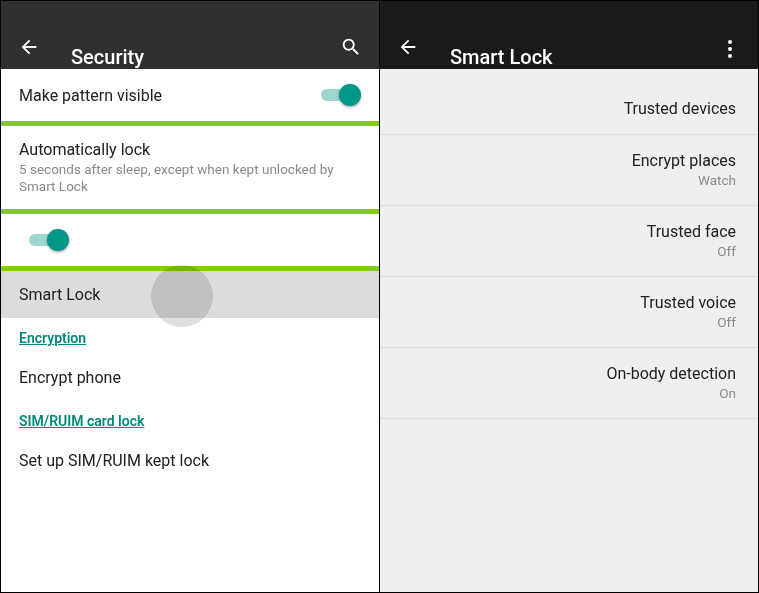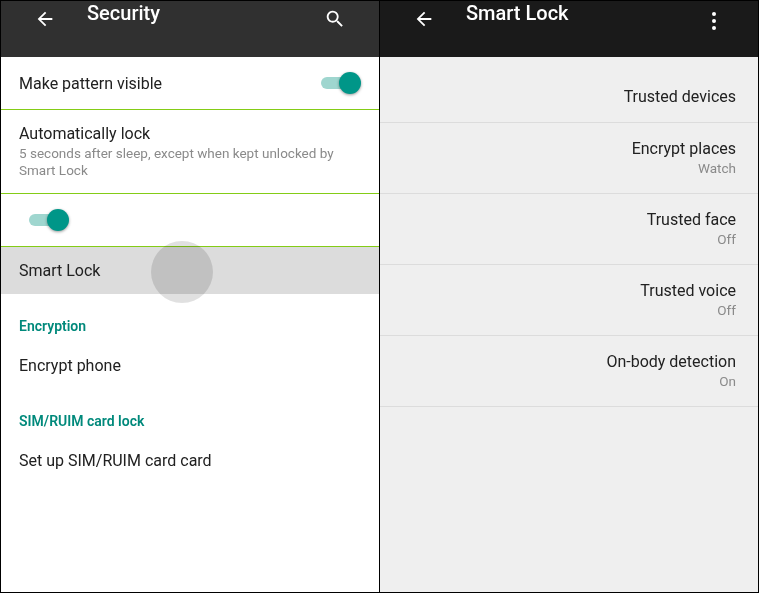--- a/index.html
+++ b/index.html
@@ -11,24 +11,24 @@
     overflow: hidden;
     border: 1px solid #000;
     display: flex;
     position: relative;
   }
   .panel { height: 100%; display: flex; flex-direction: column; }
   .panel-left { width: 378px; background: #fff; }
   .panel-right { flex: 1; background: #efefef; border-left: 1px solid #000; }
 
   .appbar {
-    height: 56px;
+    height: 68px;
     display: flex;
-    align-items: flex-start;
-    padding: 0 24px;
+    align-items: flex-end;
+    padding: 0 8px;
     color: #fff;
   }
   .appbar-dark { background: #303030; }
   .appbar-black { background: #1a1a1a; }
   .appbar .title {
     font-size: 20px;
     font-weight: 500;
     margin-left: 22px;
     flex: 1;
   }
@@ -36,38 +36,39 @@
     width: 40px; height: 40px;
     display: flex; align-items: center; justify-content: center;
     border-radius: 50%;
     cursor: pointer;
   }
   .icon-btn svg { width: 22px; height: 22px; fill: #fff; }
 
   .list { flex: 1; overflow: hidden; }
   .item {
     padding: 14px 18px;
-    border-bottom: 1px solid #84cc16;
+    border-bottom: 5px solid #84cc16;
     display: flex;
     align-items: center;
   }
   .panel-right .item { border-bottom: 1px solid #dcdcdc; padding: 16px 22px; text-align: right; }
   .item .textcol { flex: 1; min-width: 0; }
   .item .primary { font-size: 16px; color: #212121; }
   .item .secondary { font-size: 13.5px; color: #8a8a8a; margin-top: 2px; line-height: 1.25; }
   .item.selected { background: #dcdcdc; position: relative; border-bottom: none; }
   .item.selected .ripple {
     position: absolute; width: 62px; height: 62px; border-radius: 50%;
     background: rgba(0,0,0,0.12); left: 150px; top: -6px;
   }
   .section-header {
-    padding: 24px 18px 8px 18px;
+    padding: 12px 18px 8px 18px;
     font-size: 14px; font-weight: 600;
     color: #00897b;
     border-bottom: none;
+    text-decoration: underline;
   }
   .item.no-border { border-bottom: none; }
 
   .toggle {
     width: 40px; height: 24px; position: relative; margin-left: 10px;
   }
   .toggle .track {
     position: absolute; left: 0; top: 6px; width: 34px; height: 12px;
     border-radius: 6px; background: #9fd6cf;
   }
@@ -139,21 +140,21 @@
     <div class="section-header">Encryption</div>
     <div class="item no-border">
       <div class="textcol">
         <div class="primary">Encrypt phone</div>
       </div>
     </div>
 
     <div class="section-header">SIM/RUIM card lock</div>
     <div class="item no-border">
       <div class="textcol">
-        <div class="primary">Set up SIM/RUIM card card</div>
+        <div class="primary">Set up SIM/RUIM kept lock</div>
       </div>
     </div>
 
   </div>
 </div>
 
 <div class="panel panel-right">
   <div class="appbar appbar-black">
     <div class="icon-btn">
       <span>

